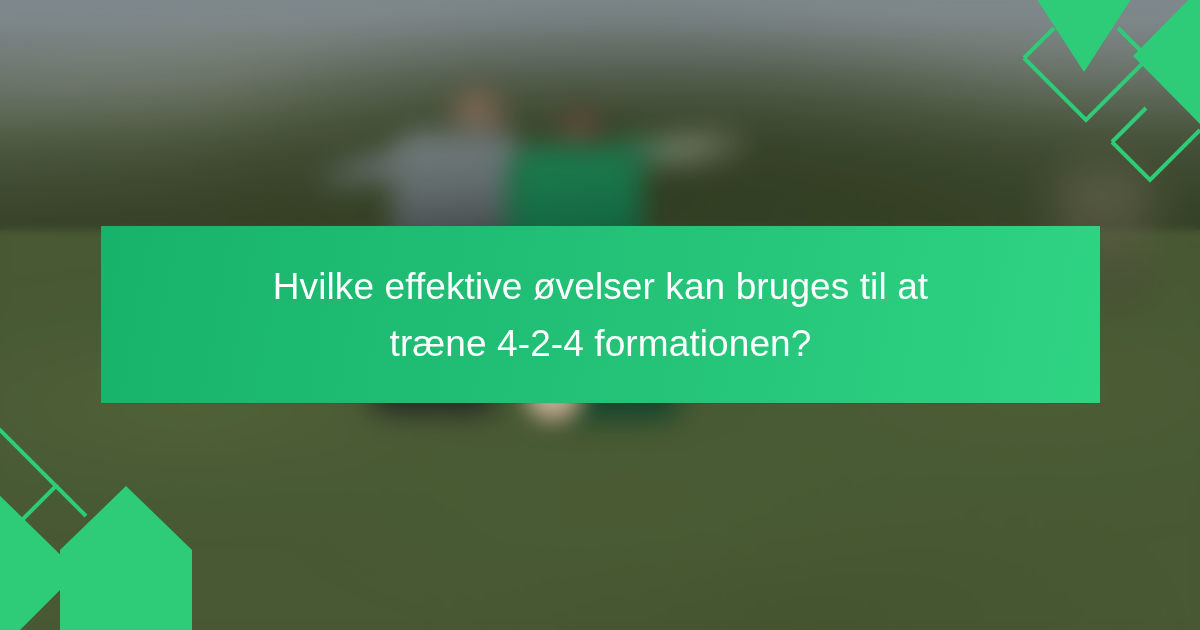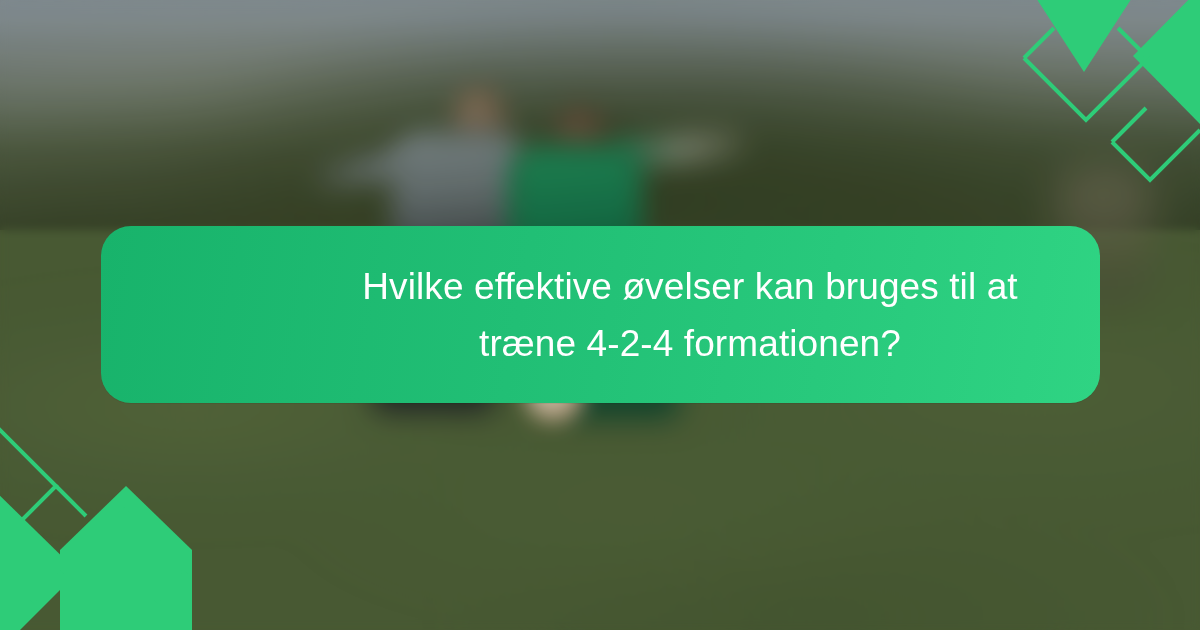--- a/index.html
+++ b/index.html
@@ -190,24 +190,23 @@
 
   
   #headline-banner {
     position: absolute;
     left: 101px;
     top: 226px;
     width: 999px;
     height: 177px;
     display: flex;
     align-items: center;
-    justify-content: flex-end;
+    justify-content: center;
     background: linear-gradient(100deg, #18b36b 0%, #21bf75 42%, #28c97c 72%, #2fd483 100%);
     box-shadow: 0 1px 0 rgba(0,0,0,0.06);
-    border-radius: 30px;
   }
 
   #headline-text {
     width: 820px;
     text-align: center;
     color: #ffffff;
     font-family: "Liberation Sans", sans-serif;
     font-size: 37px;
     font-weight: 400;
     line-height: 57px;

